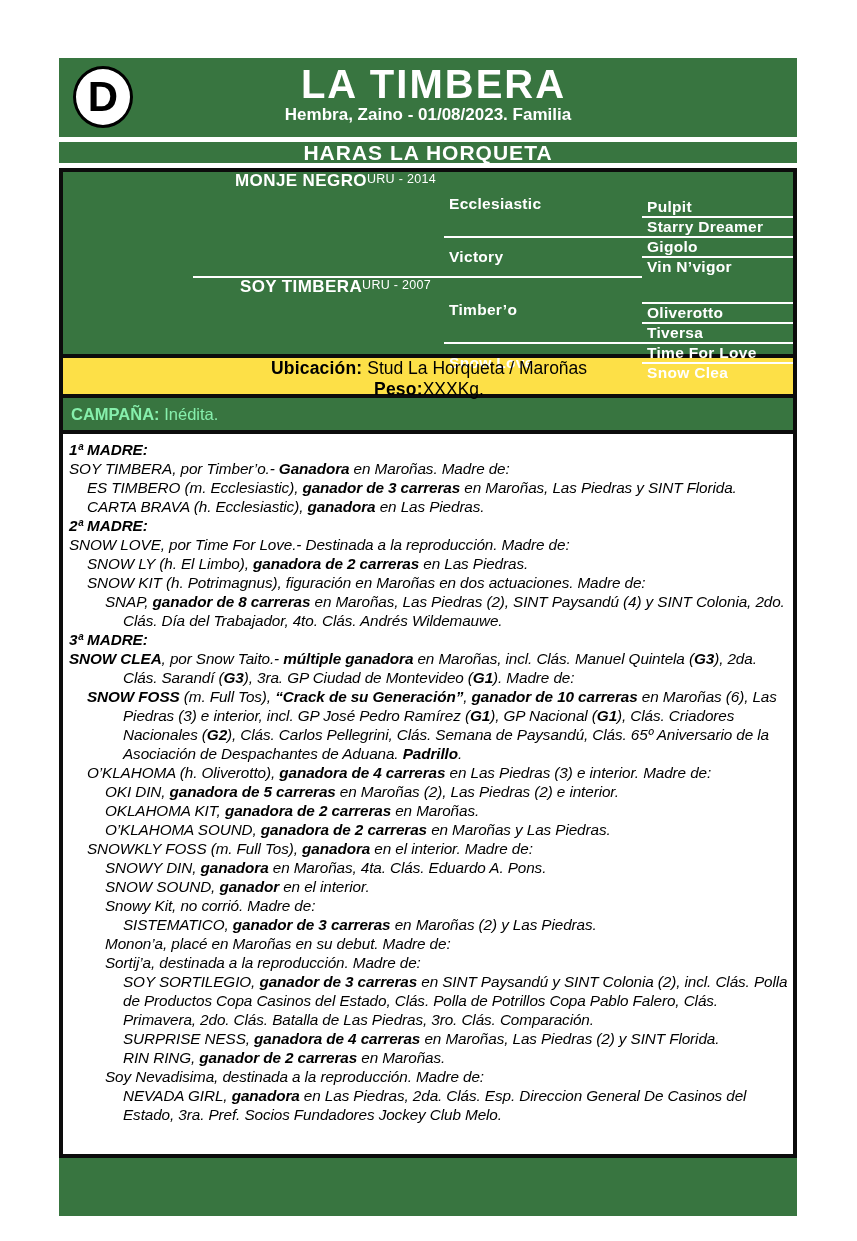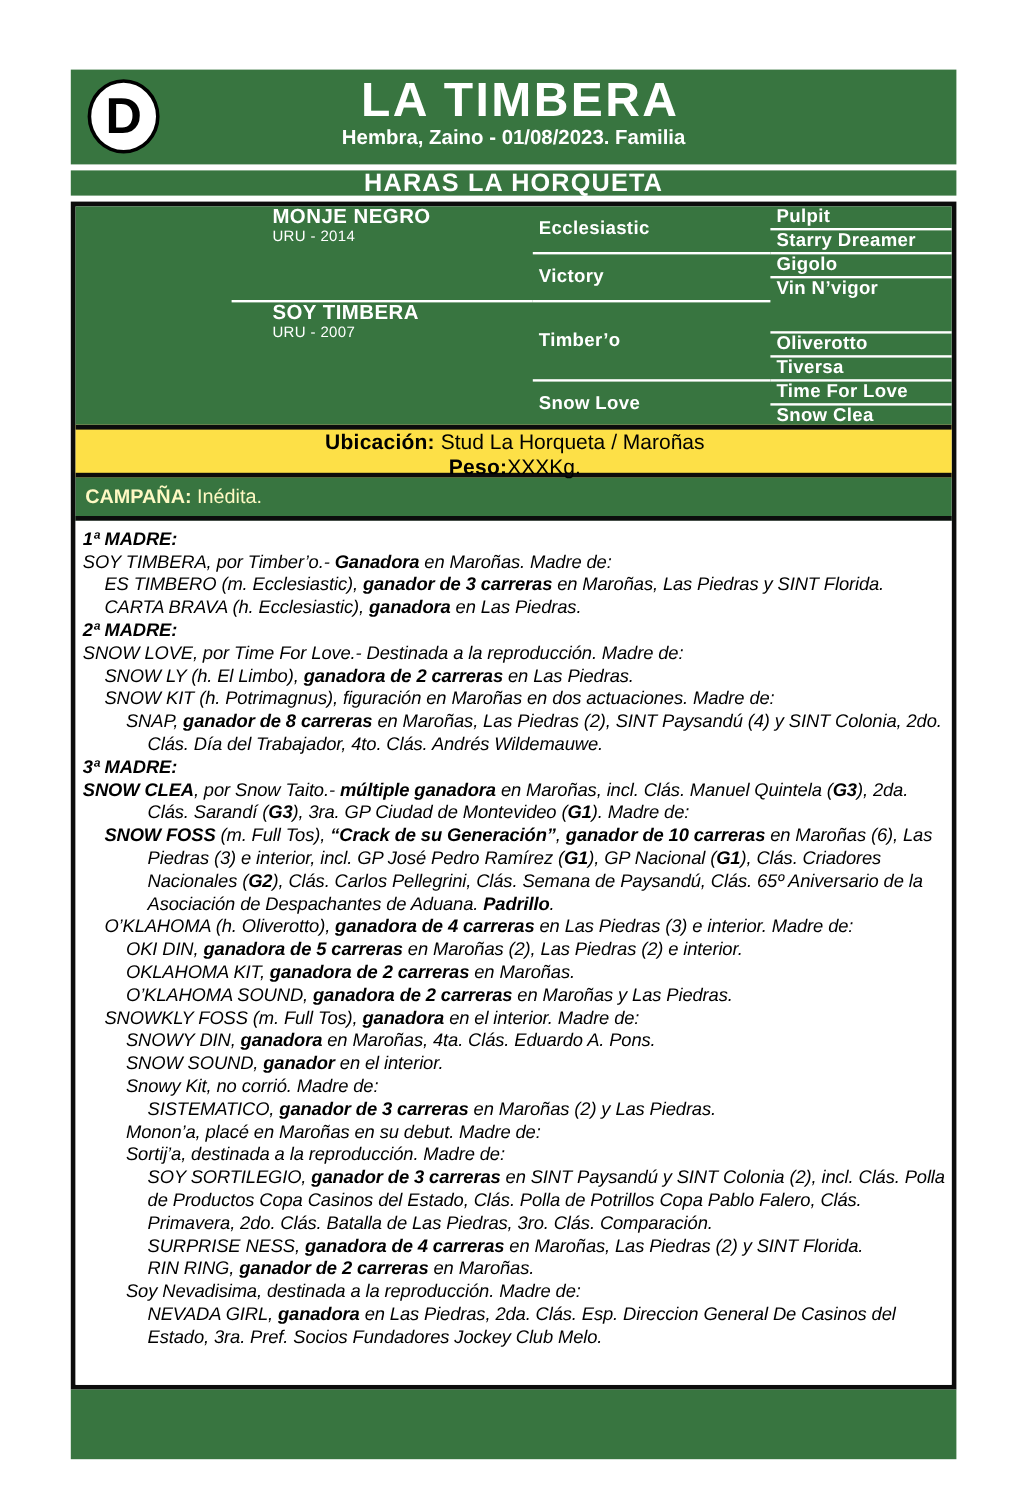--- a/index.html
+++ b/index.html
@@ -41,40 +41,40 @@
 
   
   .main-box{margin-top:5px;border:4px solid var(--ink);}
 
   
   .pedigree{
     height:182px;background:var(--green);color:#fff;
     display:grid;grid-template-columns:130px 251px 198px 1fr;
     grid-template-rows:repeat(8,1fr);
   }
-  .pcell{display:flex;flex-direction:column;padding-left:34px;}
+  .pcell{display:flex;flex-direction:row;justify-content:center;padding-left:34px;}
   .pcell .pname{font-weight:bold;font-size:17px;letter-spacing:.4px;line-height:18px;}
   .pcell .porigin{font-weight:normal;font-size:12.5px;letter-spacing:.3px;line-height:14px;}
   .gpcell,.ggpcell{
     display:flex;align-items:center;padding-left:5px;
     font-weight:bold;font-size:15.5px;letter-spacing:.3px;
   }
   .bt{border-top:2px solid #ffffff;}
 
   
   .info-row{
     height:36px;background:#fde047;display:flex;align-items:center;
     justify-content:space-between;padding:0 6px 0 8px;font-size:17.5px;
     border-top:4px solid var(--ink);border-bottom:4px solid var(--ink);flex-direction:column;
   }
   .info-row b{letter-spacing:.2px;}
 
   
   .campana{
-    height:32px;background:var(--green);color:#fef9c3;
+    height:32px;background:var(--green);color:#86efac;
     display:flex;align-items:center;padding:0 8px;font-size:16.5px;
     border-bottom:4px solid var(--ink);
   }
 
   
   .body-text{
     background:#fff;min-height:706px;
     padding:6px 4px 8px 6px;
     font-size:15.3px;line-height:19px;letter-spacing:-0.1px;
   }
@@ -103,21 +103,21 @@
   <div class="haras-band">HARAS LA HORQUETA</div>
 
   <div class="main-box">
 
     <div class="pedigree" id="pedigree">
         <div class="pcell" style="grid-area: 1 / 2 / span 4;">
           <div class="pname">MONJE NEGRO</div>
           <div class="porigin">URU - 2014</div>
         </div>
         <div class="gpcell" style="grid-area: 1 / 3 / span 2;">Ecclesiastic</div>
-        <div class="ggpcell" style="grid-area: 1 / 4 / span 1;">Pulpit</div>
+        <div class="ggpcell" style="grid-area: 1 / 4 / span 1; margin-top: 26px;">Pulpit</div>
         <div class="ggpcell bt" style="grid-area: 2 / 4 / span 1;">Starry Dreamer</div>
         <div class="gpcell bt" style="grid-area: 3 / 3 / span 2;">Victory</div>
         <div class="ggpcell bt" style="grid-area: 3 / 4 / span 1;">Gigolo</div>
         <div class="ggpcell bt" style="grid-area: 4 / 4 / span 1;">Vin N’vigor</div>
         <div class="pcell bt" style="grid-area: 5 / 2 / span 4;">
           <div class="pname">SOY TIMBERA</div>
           <div class="porigin">URU - 2007</div>
         </div>
         <div class="gpcell bt" style="grid-area: 5 / 3 / span 2;">Timber’o</div>
         <div class="ggpcell bt" style="grid-area: 5 / 4 / span 1; margin-top: 26px;">Oliverotto</div>

